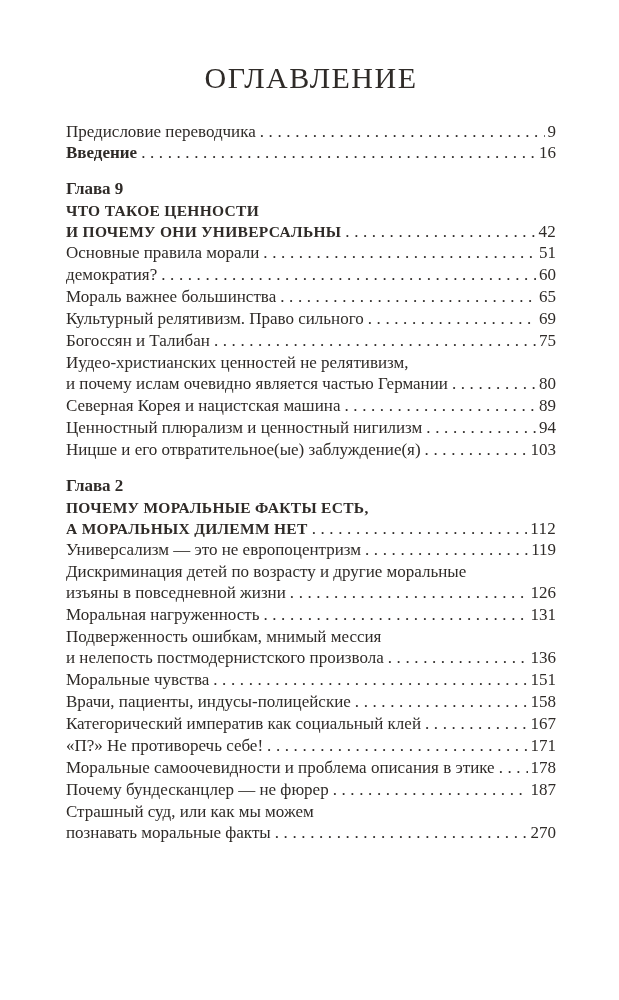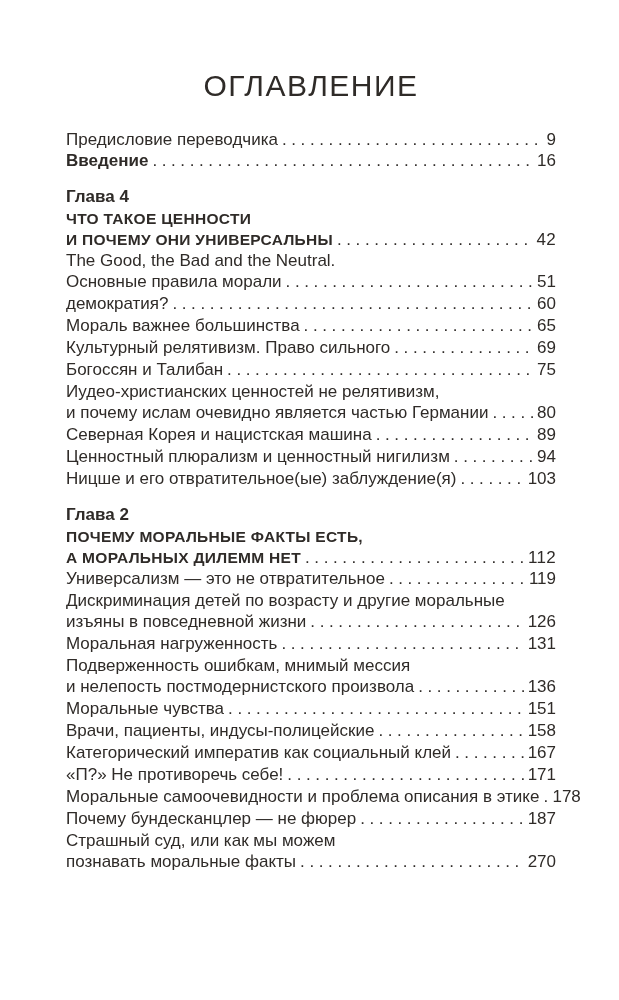--- a/index.html
+++ b/index.html
@@ -1,24 +1,24 @@
 <!DOCTYPE html>
 <html lang="ru"><head>
 <meta charset="utf-8">
 <style>
   * { margin: 0; padding: 0; box-sizing: border-box; }
   html, body { background: #ffffff; }
   .page {
     position: relative;
     width: 619px;
     height: 872px;
-    margin: 12px auto;
+    margin: 4px auto;
     background: var(--bg, #ffffff);
     color: var(--text, #2f2b28);
-    font-family: Liberation Sans, sans-serif;
+    font-family: Liberation Serif, serif;
     padding: 57px 63px 0 66px;
     overflow: hidden;
   }
   .toc-title {
     text-align: center;
     font-size: 30px;
     font-weight: 400;
     letter-spacing: 1.5px;
     line-height: 34px;
     margin-bottom: 26px;
@@ -71,33 +71,30 @@
         </div>
       </div>
       <div class="toc-entry bold front-matter">
         <div class="line">
           <span class="txt">Введение</span>
           <span class="dots"></span>
           <span class="pnum">16</span>
         </div>
       </div>
       <div class="chapter-section">
-        <div class="chapter-label">Глава 4</div>
+        <div class="chapter-label">Глава 9</div>
         <div class="line ch-title-line">
           <span class="txt">ЧТО ТАКОЕ ЦЕННОСТИ</span>
         </div>
         <div class="line ch-title-line">
           <span class="txt">И ПОЧЕМУ ОНИ УНИВЕРСАЛЬНЫ</span>
           <span class="dots"></span>
           <span class="pnum">42</span>
         </div>
         <div class="toc-entry">
-          <div class="line">
-            <span class="txt">The Good, the Bad and the Neutral.</span>
-          </div>
           <div class="line">
             <span class="txt">Основные правила морали</span>
             <span class="dots"></span>
             <span class="pnum">51</span>
           </div>
         </div>
         <div class="toc-entry">
           <div class="line">
             <span class="txt">демократия?</span>
             <span class="dots"></span>
@@ -162,21 +159,21 @@
         <div class="line ch-title-line">
           <span class="txt">ПОЧЕМУ МОРАЛЬНЫЕ ФАКТЫ ЕСТЬ,</span>
         </div>
         <div class="line ch-title-line">
           <span class="txt">А МОРАЛЬНЫХ ДИЛЕММ НЕТ</span>
           <span class="dots"></span>
           <span class="pnum">112</span>
         </div>
         <div class="toc-entry">
           <div class="line">
-            <span class="txt">Универсализм — это не отвратительное</span>
+            <span class="txt">Универсализм — это не европоцентризм</span>
             <span class="dots"></span>
             <span class="pnum">119</span>
           </div>
         </div>
         <div class="toc-entry">
           <div class="line">
             <span class="txt">Дискриминация детей по возрасту и другие моральные</span>
           </div>
           <div class="line">
             <span class="txt">изъяны в повседневной жизни</span>

